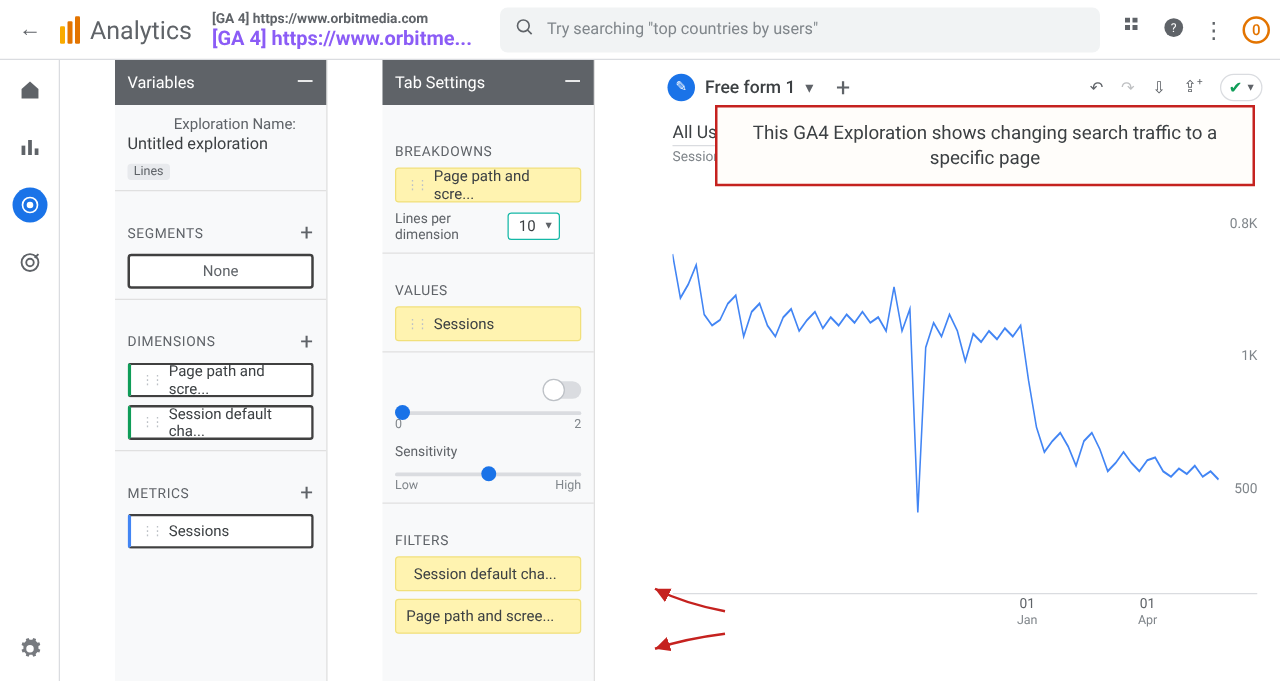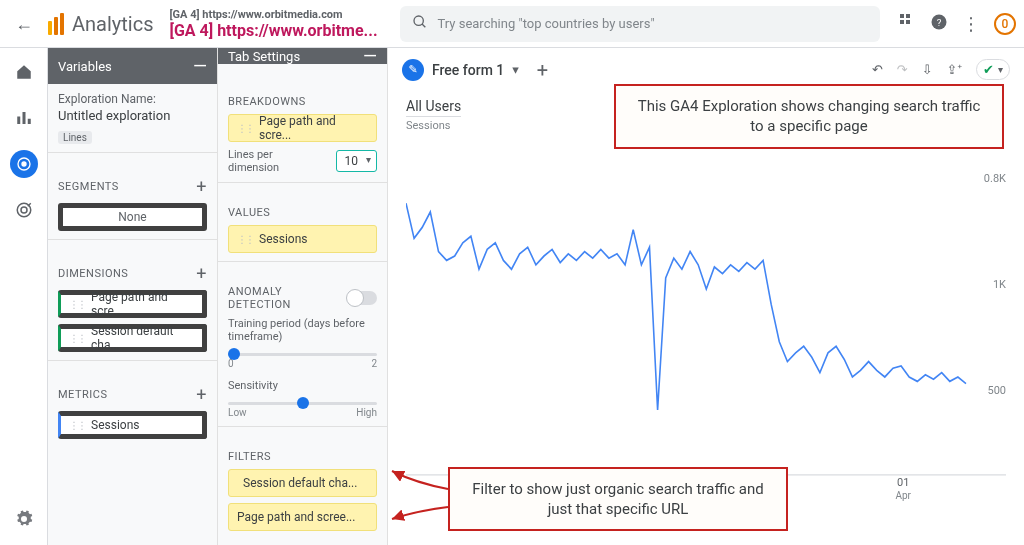--- a/index.html
+++ b/index.html
@@ -5,50 +5,50 @@
   * { box-sizing: border-box; margin: 0; padding: 0; font-family: Roboto, Arial, sans-serif; }
   body { width: 1024px; height: 545px; background: #fff; color: #3c4043; font-size: 13px; overflow: hidden; }
 
   .top-bar { height: 48px; display: flex; align-items: center; padding: 0 8px; border-bottom: 1px solid #dadce0; }
   .top-bar .back { width: 32px; text-align: center; font-size: 18px; color: #5f6368; cursor: pointer; }
   .logo { display: flex; gap: 2px; margin: 0 8px; }
   .logo div { width: 4px; border-radius: 1px; }
   .brand { font-size: 20px; color: #5f6368; margin-right: 16px; }
   .property { display: flex; flex-direction: column; font-size: 12px; color: #5f6368; width: 230px; font-weight: bold; }
   .property .p1 { font-size: 11px; }
-  .property .p2 { font-size: 16px; color: #be185d; white-space: nowrap; overflow: hidden; text-overflow: ellipsis; }
+  .property .p2 { font-size: 16px; color: #8b5cf6; white-space: nowrap; overflow: hidden; text-overflow: ellipsis; }
   .search { flex: 1; max-width: 480px; height: 36px; background: #f1f3f4; border-radius: 6px; display: flex; align-items: center; padding: 0 12px; color: #5f6368; gap: 10px; }
   .top-icons { display: flex; align-items: center; gap: 14px; margin-left: auto; color: #5f6368; }
   .notif { width: 22px; height: 22px; border: 2px solid #e37400; border-radius: 50%; display: flex; align-items: center; justify-content: center; font-size: 12px; font-weight: 500; color: #e37400; }
 
-  .main-row { display: flex; height: calc(100% - 48px); }
+  .main-row { display: flex; height: calc(100% - 48px); gap: 44px; }
   .left-rail { width: 48px; border-right: 1px solid #dadce0; display: flex; flex-direction: column; align-items: center; padding-top: 10px; gap: 18px; }
   .rail-ic { width: 28px; height: 28px; display: flex; align-items: center; justify-content: center; border-radius: 50%; color: #5f6368; }
   .rail-ic.active { background: #1a73e8; color: #fff; }
   .rail-bottom { margin-top: auto; margin-bottom: 12px; }
 
   .panel { width: 170px; background: #f8f9fa; border-right: 1px solid #e0e0e0; display: flex; flex-direction: column; }
   .panel-hd { background: #5f6368; color: #fff; height: 36px; display: flex; align-items: center; padding: 0 10px; font-size: 13px; }
   .panel-hd .min { margin-left: auto; font-size: 18px; line-height: 10px; }
   .panel-body { padding: 8px 10px; font-size: 12px; overflow-y: auto; }
   .sec-title { color: #5f6368; font-size: 11px; letter-spacing: .5px; margin: 23px 0 6px; display: flex; align-items: center; }
   .sec-title .plus { margin-left: auto; color: #5f6368; font-size: 18px; cursor: pointer; }
-  .field-lbl { color: #5f6368; font-size: 12px; }
-  .chip-row { background: #fff; border: 5px solid #404040; border-radius: 3px; height: 28px; display: flex; align-items: center; padding: 0 8px; font-size: 12px; color: #3c4043; margin-bottom: 6px; }
+  .field-lbl { color: #5f6368; font-size: 12px; margin-left: 37px; }
+  .chip-row { background: #fff; border: 2px solid #404040; border-radius: 3px; height: 28px; display: flex; align-items: center; padding: 0 8px; font-size: 12px; color: #3c4043; margin-bottom: 6px; }
   .chip-row.none { justify-content: center; color: #5f6368; }
   .chip-row.dim { border-left: 3px solid #0f9d58; }
   .chip-row.met { border-left: 3px solid #4285f4; }
   .chip-row.yell { background: #fff3b0; border: 1px solid #f1e07a; }
   .chip-row .grip { color: #bdc1c6; margin-right: 6px; font-size: 10px; letter-spacing: -2px; }
   .custom-badge { display: inline-block; background: #e8eaed; color: #5f6368; font-size: 10px; padding: 1px 5px; border-radius: 3px; margin-top: 8px; }
   .date { font-size: 12px; color: #3c4043; margin-top: 2px; }
   .divider { height: 1px; background: #e0e0e0; margin: 8px -10px; }
 
   .settings-body { padding: 8px 10px; font-size: 12px; }
-  .lines-row { display: flex; align-items: center; gap: 10px; margin-top: 6px; justify-content: space-between; }
+  .lines-row { display: flex; align-items: center; gap: 10px; margin-top: 6px; }
   .lines-row .sel { border: 1px solid #14b8a6; border-radius: 3px; padding: 3px 18px 3px 8px; font-size: 12px; position: relative; background: #fff; }
   .lines-row .sel:after { content: '▾'; position: absolute; right: 5px; top: 3px; font-size: 10px; color: #5f6368; }
   .toggle { width: 30px; height: 14px; background: #dadce0; border-radius: 7px; position: relative; margin-left: auto; }
   .toggle:before { content: ''; position: absolute; width: 16px; height: 16px; background: #fff; border: 1px solid #bdc1c6; border-radius: 50%; top: -2px; left: -1px; }
   .slider { height: 3px; background: #dadce0; border-radius: 2px; margin: 10px 0 2px; position: relative; }
   .slider:before { content: ''; position: absolute; width: 12px; height: 12px; background: #1a73e8; border-radius: 50%; top: -5px; left: 0; }
   .slider.half:before { left: 50%; margin-left: -6px; }
   .slider-lbls { display: flex; justify-content: space-between; font-size: 10px; color: #80868b; }
 
   .canvas { flex: 1; background: #fff; position: relative; }
@@ -208,24 +208,22 @@
         <span class="sel">10</span>
       </div>
       <div class="divider"></div>
       <div class="sec-title">VALUES</div>
       <div class="chip-row met yell">
           <span class="grip">⋮⋮</span>
           <span>Sessions</span>
         </div>
       <div class="divider"></div>
       <div class="sec-title" style="display:flex;align-items:center">
-        <span>ANOMALY DETECTION</span>
         <span class="toggle"></span>
       </div>
-      <div style="font-size:11px;color:#5f6368;margin-top:6px">Training period (days before timeframe)</div>
       <div class="slider"></div>
       <div class="slider-lbls">
           <span>0</span>
           <span>2</span>
         </div>
       <div style="font-size:11px;color:#5f6368;margin-top:10px">Sensitivity</div>
       <div class="slider half"></div>
       <div class="slider-lbls">
           <span>Low</span>
           <span>High</span>
@@ -265,22 +263,21 @@
           <line x1="0" y1="299" x2="600" y2="299" stroke="#dadce0"></line>
           <polyline id="chart-line" fill="none" stroke="#4285f4" stroke-width="1.6" points="0.0,52.0 8.1,84.0 16.2,74.0 24.3,60.0 32.5,96.0 40.6,104.0 48.7,100.0 56.8,88.0 64.9,82.0 73.0,112.0 81.2,94.0 89.3,88.0 97.4,104.0 105.5,112.0 113.6,98.0 121.7,92.0 129.9,108.0 138.0,100.0 146.1,94.0 154.2,106.0 162.3,98.0 170.4,104.0 178.6,96.0 186.7,102.0 194.8,94.0 202.9,102.0 211.0,98.0 219.1,108.0 227.2,76.0 235.4,108.0 243.5,92.0 251.6,240.0 259.7,120.0 267.8,102.0 275.9,112.0 284.1,96.0 292.2,108.0 300.3,130.0 308.4,110.0 316.5,116.0 324.6,108.0 332.8,114.0 340.9,106.0 349.0,112.0 357.1,104.0 365.2,144.0 373.3,178.0 381.4,196.0 389.6,188.0 397.7,182.0 405.8,192.0 413.9,206.0 422.0,188.0 430.1,182.0 438.3,194.0 446.4,210.0 454.5,204.0 462.6,196.0 470.7,204.0 478.8,210.0 487.0,202.0 495.1,200.0 503.2,210.0 511.3,214.0 519.4,208.0 527.5,212.0 535.7,206.0 543.8,214.0 551.9,210.0 560.0,216.0"></polyline>
         </svg>
       </div>
       <div class="x-axis">
         <div style="margin-left:55%"><span>01</span><br><span class="mo">Jan</span></div>
         <div><span>01</span><br><span class="mo">Apr</span></div>
       </div>
     </div>
 
-    <div class="annot" style="top:36px;right:20px;width:390px">This GA4 Exploration shows changing search traffic to a specific page</div>
-    <div class="annot" style="bottom:14px;left:60px;width:340px">Filter to show just organic search traffic and just that specific URL</div>
+    <div class="annot" style="top:36px;right:20px;width:432px">This GA4 Exploration shows changing search traffic to a specific page</div>
     <svg class="arrow-svg" style="left:-2px;bottom:14px;width:70px;height:70px">
       <defs>
           <marker id="ah" markerWidth="8" markerHeight="8" refX="6" refY="3" orient="auto">
             <path d="M0,0 L6,3 L0,6 Z" fill="#c5221f"></path>
           </marker>
         </defs>
       <path d="M62 28 Q30 22 6 10" stroke="#c5221f" stroke-width="2" fill="none" marker-end="url(#ah)"></path>
       <path d="M62 46 Q30 50 6 58" stroke="#c5221f" stroke-width="2" fill="none" marker-end="url(#ah)"></path>
     </svg>
   </div>

